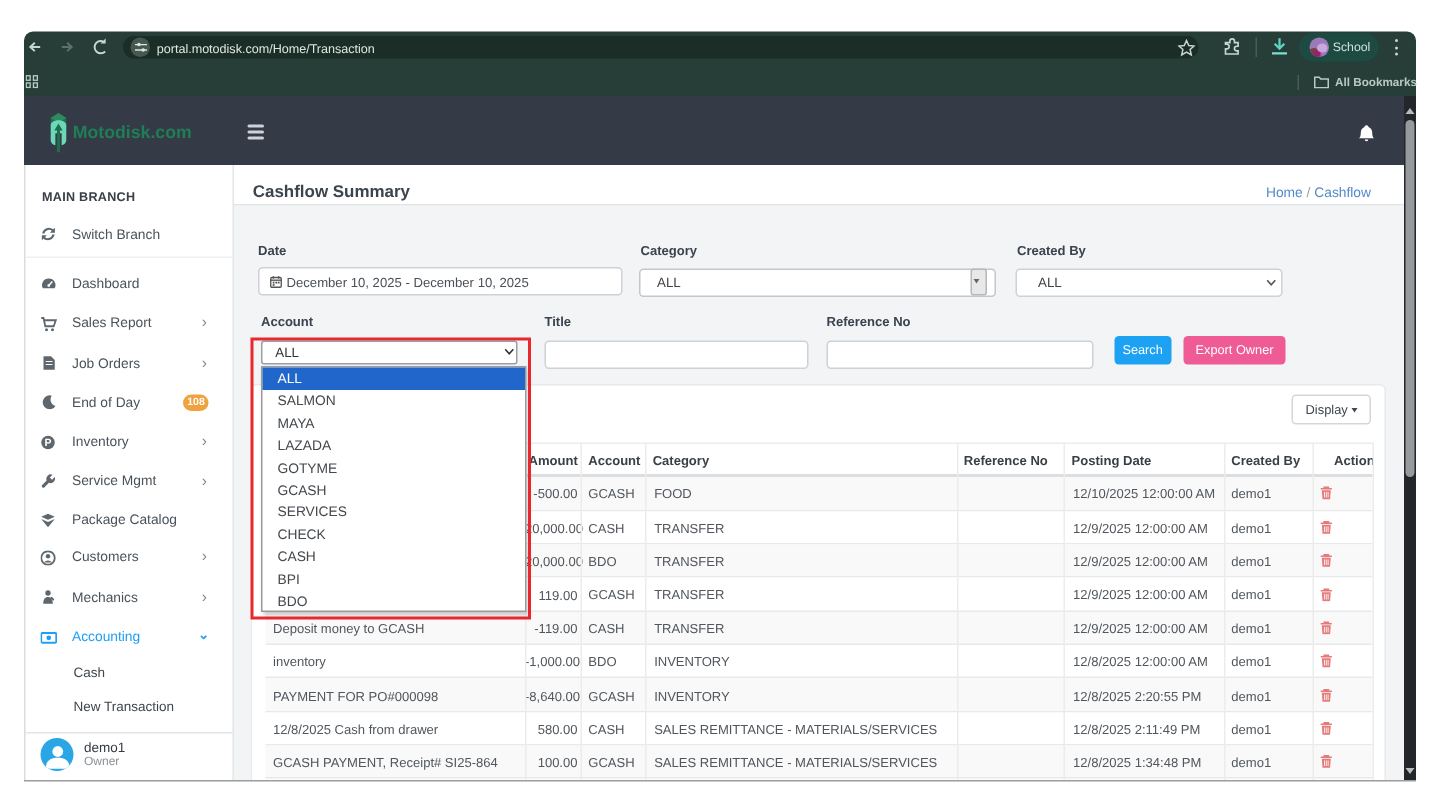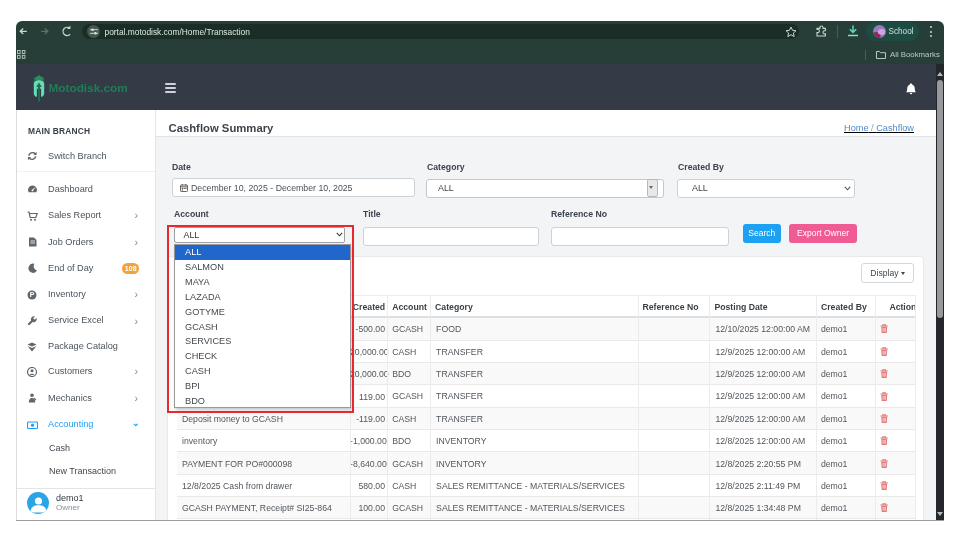--- a/index.html
+++ b/index.html
@@ -58,21 +58,21 @@
       <rect x="0.5" y="0.5" width="2.6" height="3"></rect>
       <rect x="5.3" y="0.5" width="2.6" height="3"></rect>
       <rect x="0.5" y="5.3" width="2.6" height="3"></rect>
       <rect x="5.3" y="5.3" width="2.6" height="3"></rect>
     </g>
   </svg>
 <div class="a" style="left:865.3px;top:49.5px;width:0.8px;height:10px;background:#475c53;"></div>
 <svg class="a" style="left:876px;top:50px" width="10" height="9" viewBox="0 0 10 9">
     <path d="M0.5 1.5 h3 l1 1.2 h5 v5.8 h-9 Z" fill="none" stroke="#b9cac2" stroke-width="1"></path>
   </svg>
-<div class="a" style="left:890px;top:50.276px;font-size:7.8px;color:#b9cac2;white-space:nowrap;">All Bookmarks</div>
+<div class="a" style="left:890px;top:50.276px;font-size:7.8px;color:#b9cac2;white-space:nowrap;font-weight:bold;">All Bookmarks</div>
 <div class="a" style="left:15.5px;top:64px;width:928.25px;height:45.5px;background:#343b46;"></div>
 <svg class="a" style="left:31.5px;top:74px" width="14" height="29" viewBox="0 0 14 29">
 <path d="M1.8 4.6 L7 1.3 L12.2 4.6 L12.2 10 L7 13 L1.8 10 Z" fill="#1f6f4c"></path>
 <path d="M7 1.3 L12.2 4.6 L7 7.6 L1.8 4.6 Z" fill="#2d8a61"></path>
 <path d="M1.8 9.6 C1.8 7.6 3.9 6.2 7 6.2 C10.1 6.2 12.2 7.6 12.2 9.6 L12.2 19.4 C12.2 21.4 10.4 22.8 9.1 22.8 L9.1 14.8 L4.9 14.8 L4.9 22.8 C3.6 22.8 1.8 21.4 1.8 19.4 Z" fill="#6bd9b7"></path>
 <path d="M7 8.4 L9.8 13 L8 13 L8 27.5 L6 27.5 L6 13 L4.2 13 Z" fill="#1f6f4c"></path>
 </svg>
 <div class="a" style="left:48.5px;top:81.456px;font-size:11.8px;color:#1f7e55;white-space:nowrap;font-weight:bold;">Motodisk.com</div>
 <div class="a" style="left:164.5px;top:83.2px;width:11.5px;height:1.8px;background:#cdd3d9;border-radius:1px;"></div>
 <div class="a" style="left:164.5px;top:87.2px;width:11.5px;height:1.8px;background:#cdd3d9;border-radius:1px;"></div>
@@ -131,21 +131,21 @@
       <text x="5" y="7.4" font-size="7" font-weight="bold" fill="#fff" text-anchor="middle" font-family="Liberation Sans">P</text>
     </svg>
   </div>
 <div class="a" style="left:48px;top:289.164px;font-size:9.2px;color:#4a535b;white-space:nowrap;">Inventory</div>
 <div class="a" style="left:134.5px;top:288.41px;font-size:10.5px;color:#80878d;white-space:nowrap;">›</div>
 <div class="a" style="left:27px;top:315.7px;">
     <svg width="11" height="10" viewBox="0 0 11 10">
       <path d="M9.5 2 A3 3 0 0 1 5.6 5.9 L2.5 9 A1.1 1.1 0 0 1 1 7.5 L4.1 4.4 A3 3 0 0 1 8 0.5 L6.2 2.3 L7.7 3.8 Z" fill="#5f676e"></path>
     </svg>
   </div>
-<div class="a" style="left:48px;top:315.364px;font-size:9.2px;color:#4a535b;white-space:nowrap;">Service Excel</div>
+<div class="a" style="left:48px;top:315.364px;font-size:9.2px;color:#4a535b;white-space:nowrap;">Service Mgmt</div>
 <div class="a" style="left:134.5px;top:314.61px;font-size:10.5px;color:#80878d;white-space:nowrap;">›</div>
 <div class="a" style="left:27px;top:341.5px;">
     <svg width="11" height="10" viewBox="0 0 11 10">
       <path d="M5 0.5 L9.5 2.5 L5 4.5 L0.5 2.5 Z M0.5 4 L5 6 L9.5 4 L5 9.5 Z" fill="#5f676e"></path>
     </svg>
   </div>
 <div class="a" style="left:48px;top:341.164px;font-size:9.2px;color:#4a535b;white-space:nowrap;">Package Catalog</div>
 <div class="a" style="left:27px;top:366.5px;">
     <svg width="11" height="10" viewBox="0 0 11 10">
       <circle cx="5" cy="5" r="4.5" fill="none" stroke="#5f676e" stroke-width="1.2"></circle>
@@ -178,21 +178,21 @@
 <div class="a" style="left:16.5px;top:488px;width:138.5px;height:0.8px;background:#e2e5e8;"></div>
 <div class="a" style="left:26.8px;top:492px;width:22.4px;height:22.4px;background:#2aa5e5;border-radius:50%;overflow:hidden;">
     <svg width="23" height="23" viewBox="0 0 23 23">
       <circle cx="11.5" cy="9" r="3.6" fill="#fff"></circle>
       <path d="M3.5 20.5 C3.5 14.8 7 13.2 11.5 13.2 C16 13.2 19.5 14.8 19.5 20.5 Z" fill="#fff"></path>
     </svg>
   </div>
 <div class="a" style="left:56px;top:493.08px;font-size:9px;color:#343a40;white-space:nowrap;">demo1</div>
 <div class="a" style="left:56px;top:502.86px;font-size:8px;color:#8a9096;white-space:nowrap;">Owner</div>
 <div class="a" style="left:168.5px;top:122.046px;font-size:11.3px;color:#3c444d;white-space:nowrap;font-weight:bold;">Cashflow Summary</div>
-<div class="a" style="left:844px;top:123.4px;font-size:9.2px;white-space:nowrap;text-decoration:underline;"><span style="color:#5289c7">Home</span><span style="color:#9aa0a6"> / </span><span style="color:#5289c7">Cashflow</span></div>
+<div class="a" style="left:844px;top:123.4px;font-size:9.2px;white-space:nowrap;"><span style="color:#5289c7">Home</span><span style="color:#9aa0a6"> / </span><span style="color:#5289c7">Cashflow</span></div>
 <div class="a" style="left:172px;top:161.5px;font-size:8.7px;color:#3b4250;white-space:nowrap;font-weight:bold">Date</div>
 <div class="a" style="left:427px;top:161.5px;font-size:8.7px;color:#3b4250;white-space:nowrap;font-weight:bold">Category</div>
 <div class="a" style="left:678px;top:161.5px;font-size:8.7px;color:#3b4250;white-space:nowrap;font-weight:bold">Created By</div>
 <div class="a" style="left:172px;top:178px;width:243px;height:19.3px;background:#fff;border:1px solid #cdd2d7;border-radius:3px;box-sizing:border-box;"></div>
 <svg class="a" style="left:180px;top:183.6px" width="8" height="8" viewBox="0 0 8 8">
     <rect x="0.5" y="1" width="7" height="6.5" rx="0.8" fill="none" stroke="#555" stroke-width="0.9"></rect>
     <line x1="0.5" y1="2.8" x2="7.5" y2="2.8" stroke="#555" stroke-width="0.9"></line>
     <line x1="2.2" y1="0.2" x2="2.2" y2="1.8" stroke="#555" stroke-width="0.9"></line>
     <line x1="5.8" y1="0.2" x2="5.8" y2="1.8" stroke="#555" stroke-width="0.9"></line>
     <rect x="1.8" y="3.8" width="1.2" height="1.2" fill="#555"></rect>
@@ -219,21 +219,21 @@
     <path d="M0.8 0.8 L3.5 3.8 L6.2 0.8" fill="none" stroke="#333" stroke-width="1.1"></path>
   </svg>
 <div class="a" style="left:362.7px;top:226.5px;width:176.3px;height:19.2px;background:#fff;border:1px solid #cdd2d7;border-radius:3px;box-sizing:border-box;"></div>
 <div class="a" style="left:551px;top:226.5px;width:178px;height:19.2px;background:#fff;border:1px solid #cdd2d7;border-radius:3px;box-sizing:border-box;"></div>
 <div class="a" style="left:743px;top:223.5px;width:37.5px;height:19.5px;background:#1da1f2;border-radius:3px;color:#fff;font-size:8.5px;text-align:center;line-height:19.5px;">Search</div>
 <div class="a" style="left:789px;top:223.5px;width:68px;height:19.5px;background:#ef5b94;border-radius:3px;color:#fff;font-size:8.5px;text-align:center;line-height:19.5px;">Export Owner</div>
 <div class="a" style="left:167px;top:255.5px;width:757px;height:264px;background:#fff;border:1px solid #e7e9eb;border-bottom:none;border-radius:4px 4px 0 0;box-sizing:border-box;"></div>
 <div class="a" style="left:861px;top:263.3px;width:53.3px;height:19.7px;background:#fff;border:1px solid #d4d7da;border-radius:3px;box-sizing:border-box;font-size:8.6px;color:#3e464e;text-align:center;line-height:18.5px;">Display <span style="display:inline-block;vertical-align:middle;margin-top:-2px;width:0;height:0;border-left:2.8px solid transparent;border-right:2.8px solid transparent;border-top:3.6px solid #3e464e;"></span></div>
 <div class="a" style="left:177px;top:295px;width:737.5px;height:23.3px;border-top:1px solid #ececec;border-bottom:2px solid #dcdfe2;box-sizing:border-box;"></div>
 <div class="a" style="left:182px;top:301.6px;font-size:8.7px;color:#3a3f45;white-space:nowrap;font-weight:bold">Title</div>
-<div class="a" style="left:350px;top:301.6px;width:35.2px;text-align:right;font-size:8.7px;font-weight:bold;color:#3a3f45;">Created</div>
+<div class="a" style="left:350px;top:301.6px;width:35.2px;text-align:right;font-size:8.7px;font-weight:bold;color:#3a3f45;">Amount</div>
 <div class="a" style="left:392.2px;top:301.6px;font-size:8.7px;color:#3a3f45;white-space:nowrap;font-weight:bold">Account</div>
 <div class="a" style="left:435.1px;top:301.6px;font-size:8.7px;color:#3a3f45;white-space:nowrap;font-weight:bold">Category</div>
 <div class="a" style="left:642.5px;top:301.6px;font-size:8.7px;color:#3a3f45;white-space:nowrap;font-weight:bold">Reference No</div>
 <div class="a" style="left:714.4px;top:301.6px;font-size:8.7px;color:#3a3f45;white-space:nowrap;font-weight:bold">Posting Date</div>
 <div class="a" style="left:820.9px;top:301.6px;font-size:8.7px;color:#3a3f45;white-space:nowrap;font-weight:bold">Created By</div>
 <div class="a" style="left:874.9px;top:301.6px;width:56px;text-align:center;font-size:8.7px;font-weight:bold;color:#3a3f45;">Action</div>
 <div class="a" style="left:177px;top:318.3px;width:737.5px;height:22.35px;background:#f9f9f9;border-bottom:1px solid #e9e9e9;box-sizing:border-box;"></div>
 <div class="a" style="left:182px;top:324.429px;font-size:8.7px;color:#51575d;white-space:nowrap;">Food</div>
 <div class="a" style="left:350px;top:324.475px;width:35px;text-align:right;font-size:8.7px;color:#51575d;white-space:nowrap;">-500.00</div>
 <div class="a" style="left:392.2px;top:324.429px;font-size:8.7px;color:#51575d;white-space:nowrap;">GCASH</div>

